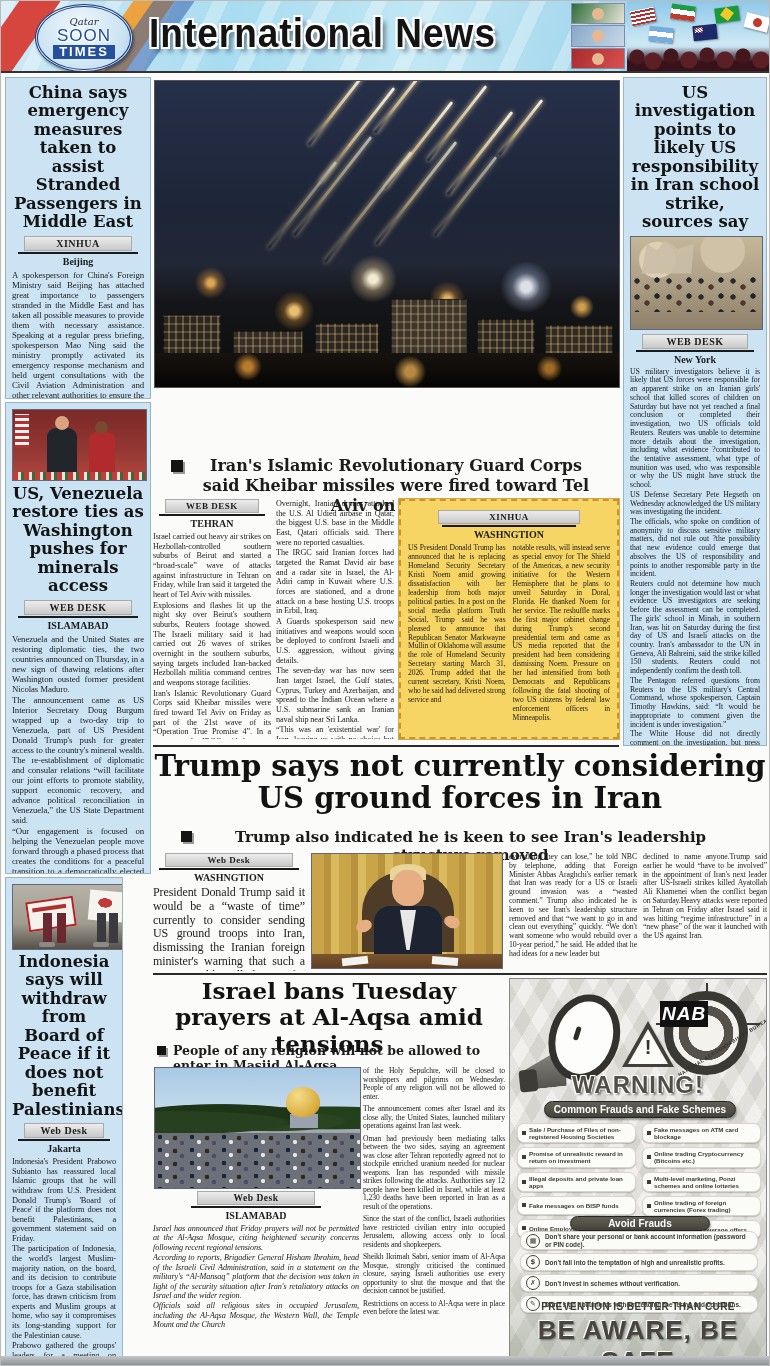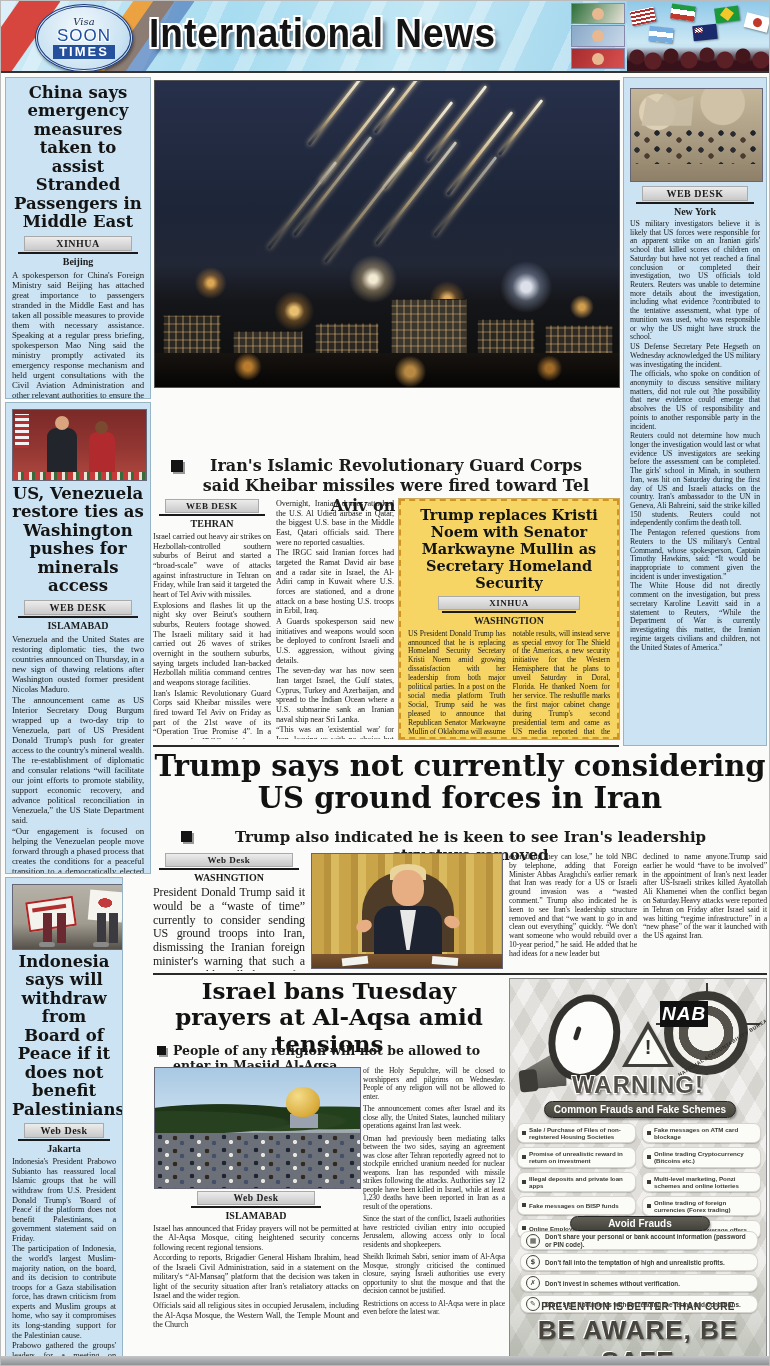--- a/index.html
+++ b/index.html
@@ -180,21 +180,21 @@
   .ph-aqsa .drum{position:absolute;left:66%;top:38%;width:28px;height:14px;background:#9aa2b0;}
   .ph-aqsa .crowdd{position:absolute;left:0;right:0;bottom:0;height:46%;
      background:
       radial-gradient(circle at 5px 4px,#1e2430 0 2px,transparent 2.6px),
       radial-gradient(circle at 12px 9px,#e8e6e0 0 1.8px,transparent 2.4px),
       radial-gradient(circle at 20px 5px,#32281e 0 2px,transparent 2.6px),
       radial-gradient(circle at 27px 10px,#44506a 0 2px,transparent 2.6px);
      background-size:32px 13px;background-color:#6c7078;}
   .aqsacol1{position:absolute;left:152px;top:1190px;width:206px;height:166px;overflow:hidden;}
   .aqsacol1 .byline-bar{margin:0 40px;font-size:9.5px;}
-  .aqsacol1 .body-txt{font-size:8.2px;line-height:1.15;letter-spacing:-.1px;}
+  .aqsacol1 .body-txt{font-size:8.2px;line-height:1.15;letter-spacing:-.1px;font-style:italic;}
   .aqsacol2{position:absolute;left:362px;top:1066px;width:142px;height:290px;overflow:hidden;
      font-size:7.6px;line-height:1.12;text-align:justify;letter-spacing:-.1px;}
   .aqsacol2 p{margin:0 0 4px 0;}
   
   .poster{position:absolute;left:508px;top:977px;width:258px;height:380px;box-sizing:border-box;
      border:1px solid #888;overflow:hidden;
      background:
        linear-gradient(to top,rgba(110,125,105,.30),transparent 26%),
        repeating-linear-gradient(120deg,rgba(150,150,140,.14) 0 13px,rgba(255,255,255,.18) 13px 26px),
        repeating-linear-gradient(60deg,rgba(120,120,110,.10) 0 17px,rgba(255,255,255,.12) 17px 34px),
@@ -251,21 +251,21 @@
 <body>
 
 <div class="page">
 
   <div class="masthead">
     <div class="ribbon" style="left:-6px;background:#d8342a;"></div>
     <div class="ribbon" style="left:108px;background:#f29b2c;"></div>
     <div class="ribbon" style="left:128px;background:#2a56a8;opacity:.5;"></div>
     <div class="logo-wrap">
       <div class="logo-oval">
-        <span class="logo-daily">Visa</span>
+        <span class="logo-daily">Qatar</span>
         <span class="logo-soon">SOON</span>
         <span class="logo-times">TIMES</span>
       </div>
     </div>
     <div class="mast-title">International News</div>
     <div class="leaders">
       <div class="leader" style="background:linear-gradient(120deg,#2d6e3a,#e8e4d8);">
           <i class="head"></i>
         </div>
       <div class="leader" style="background:linear-gradient(120deg,#88a8c8,#c8d8e8);">
@@ -351,20 +351,21 @@
     </div>
     <div class="body-txt leftbody" style="font-size:8.4px;">
         <p>Indonesia's President Prabowo Subianto has reassured local Islamic groups that he will withdraw from U.S. President Donald Trump's 'Board of Peace' if the platform does not benefit Palestinians, a government statement said on Friday.</p>
         <p>The participation of Indonesia, the world's largest Muslim-majority nation, on the board, and its decision to contribute troops for a Gaza stabilisation force, has drawn criticism from experts and Muslim groups at home, who say it compromises its long-standing support for the Palestinian cause.</p>
         <p>Prabowo gathered the groups' leaders for a meeting on Thursday evening where he reiterated his reasoning behind joining the board, according to a statement put out by the government communication office.</p>
         <p>Prabowo will withdraw from the board if it does not benefit Palestinian and Indonesian interests, the statement quoted Hanif Alatas of the Islamic Brotherhood Front as saying.</p>
       </div>
   </div>
 
   <div class="bluebox invest">
+    <div class="atitle">US investigation points to likely US responsibility in Iran school strike, sources say</div>
     <div class="ph ph-rubble" style="margin:4px auto 2px;">
       <div class="ruin"></div>
         <div class="dots"></div>
     </div>
     <div class="byline-wrap">
       <span class="byline-bar">WEB DESK</span>
       <div class="byline-rule"></div>
       <div class="dateline">New York</div>
     </div>
     <div class="body-txt">
@@ -421,21 +422,20 @@
     <div class="ccol">
       <div class="body-txt">
           <p>Overnight, Iranian drones attacked the U.S. Al Udied airbase in Qatar, the biggest U.S. base in the Middle East, Qatari officials said. There were no reported casualties.</p>
           <p>The IRGC said Iranian forces had targeted the Ramat David air base and a radar site in Israel, the Al-Adiri camp in Kuwait where U.S. forces are stationed, and a drone attack on a base hosting U.S. troops in Erbil, Iraq.</p>
           <p>A Guards spokesperson said new initiatives and weapons would soon be deployed to confront Israeli and U.S. aggression, without giving details.</p>
           <p>The seven-day war has now seen Iran target Israel, the Gulf states, Cyprus, Turkey and Azerbaijan, and spread to the Indian Ocean where a U.S. submarine sank an Iranian naval ship near Sri Lanka.</p>
           <p>“This was an 'existential war' for Iran, leaving us with no choice but to respond wherever American attacks originate from,” Iran's Deputy Foreign Minister Saeed Khatibzadeh said at the Raisina Dialogues conference in New Delhi on Friday.</p>
         </div>
     </div>
     <div class="noembox">
-      <div class="atitle">Trump replaces Kristi Noem with Senator Markwayne Mullin as Secretary Homeland Security</div>
       <div class="byline-wrap">
         <span class="byline-bar">XINHUA</span>
         <div class="byline-rule" style="margin:1px 30px;"></div>
         <div class="dateline">WASHNGTION</div>
       </div>
       <div class="cols">
         <div>US President Donald Trump has announced that he is replacing Homeland Security Secretary Kristi Noem amid growing dissatisfaction with her leadership from both major political parties. In a post on the social media platform Truth Social, Trump said he was pleased to announce that Republican Senator Markwayne Mullin of Oklahoma will assume the role of Homeland Security Secretary starting March 31, 2026. Trump added that the current secretary, Kristi Noem, who he said had delivered strong service and</div>
         <div>notable results, will instead serve as special envoy for The Shield of the Americas, a new security initiative for the Western Hemisphere that he plans to unveil Saturday in Doral, Florida. He thanked Noem for her service. The reshuffle marks the first major cabinet change during Trump's second presidential term and came as US media reported that the president had been considering dismissing Noem. Pressure on her had intensified from both Democrats and Republicans following the fatal shooting of two US citizens by federal law enforcement officers in Minneapolis.</div>
       </div>
     </div>

